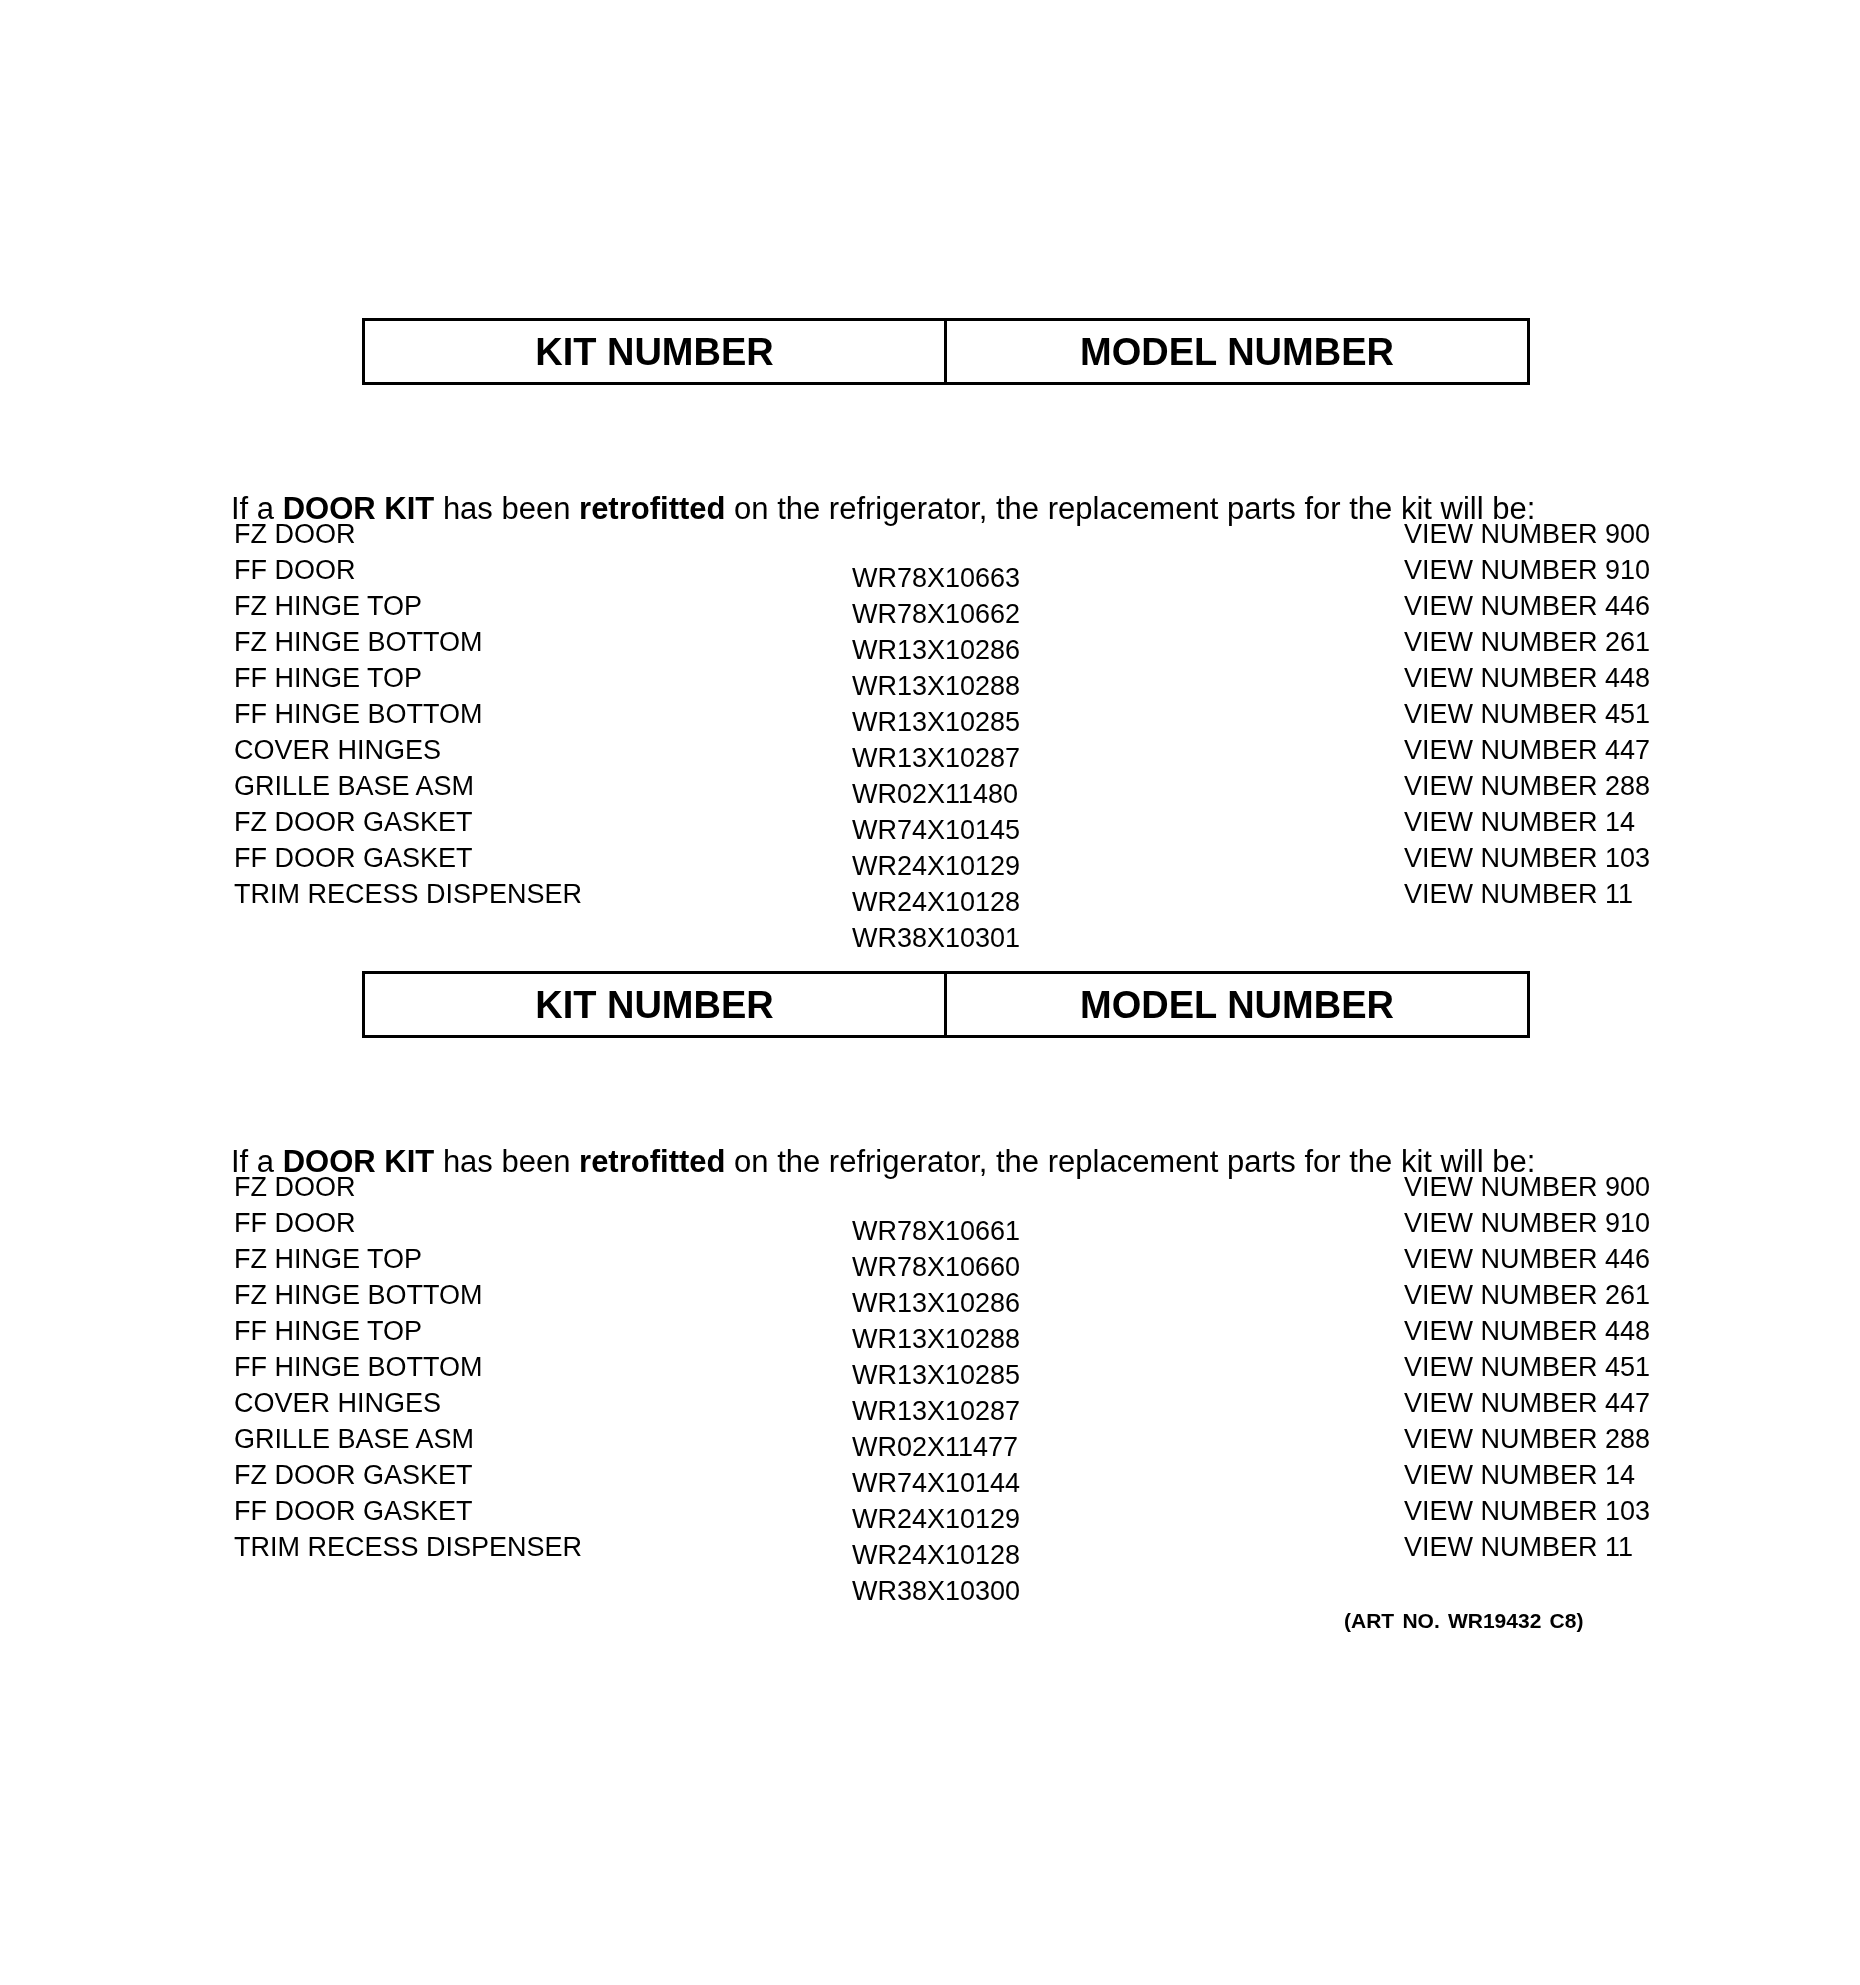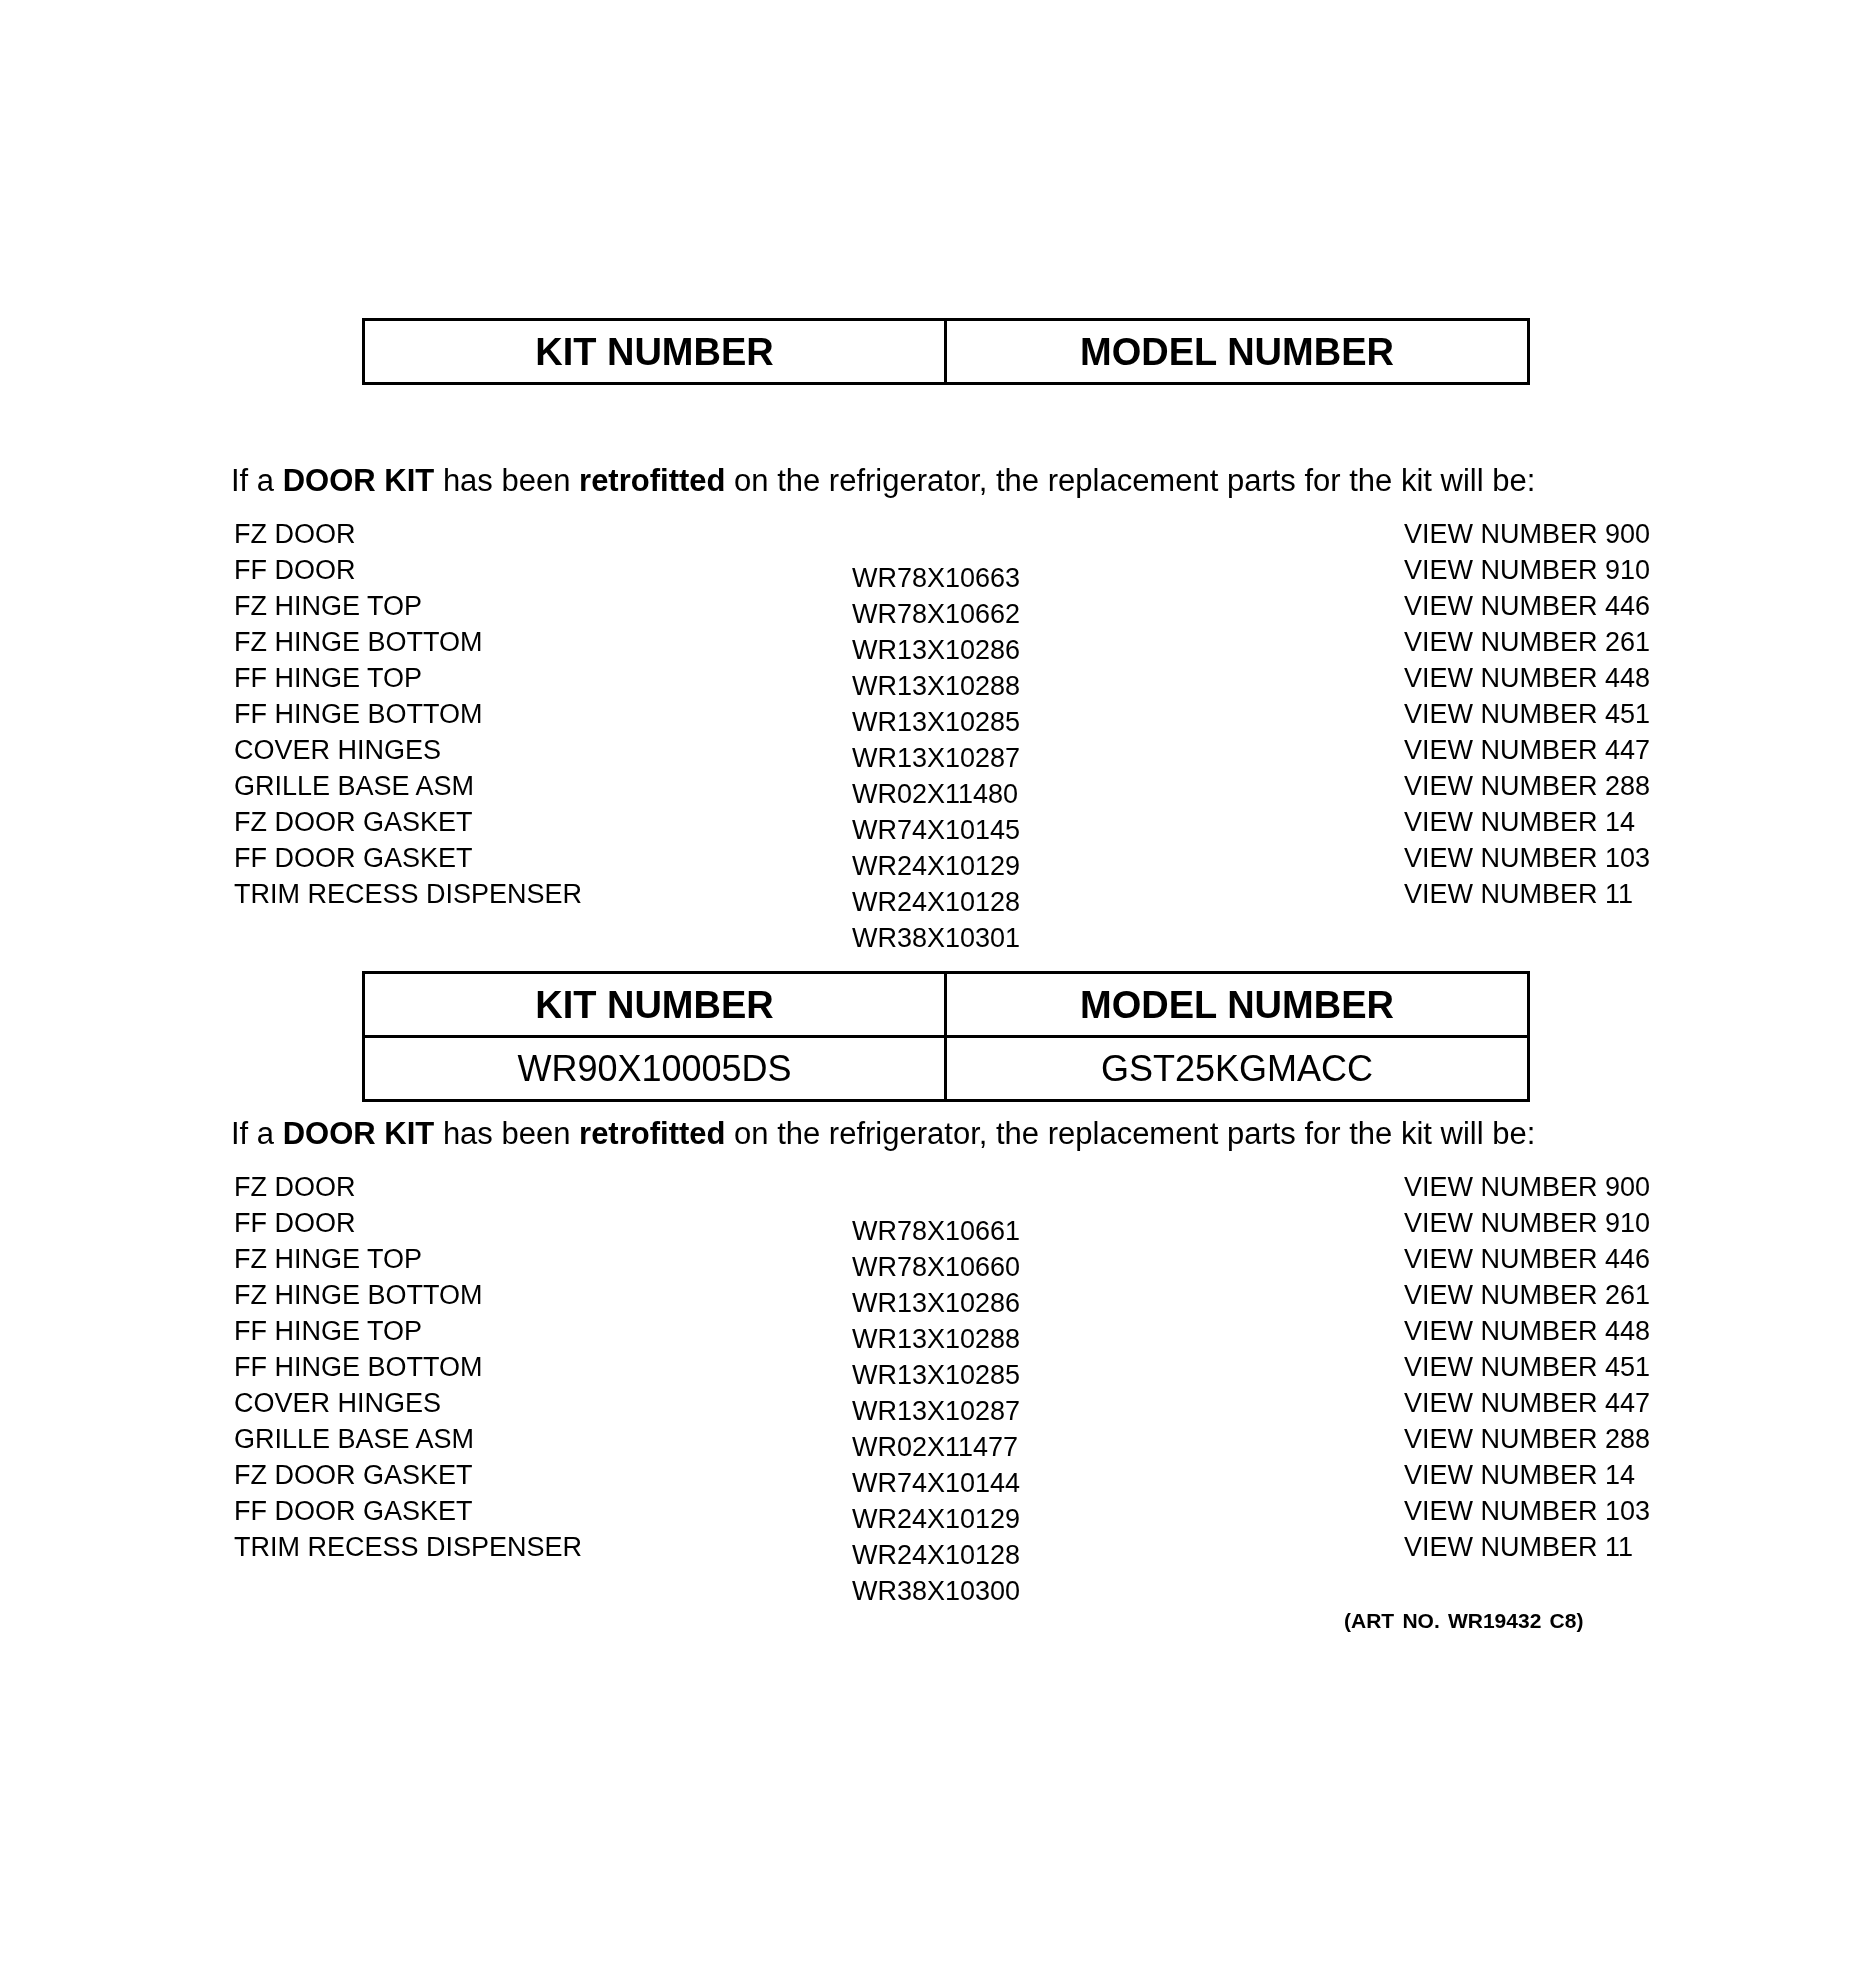--- a/index.html
+++ b/index.html
@@ -40,20 +40,21 @@
     }
     .kit-table col.c1 { width: 582px; }
     .kit-table col.c2 { width: 583px; }
 
     .intro {
       position: absolute;
       left: 231px;
       font-size: 31px;
       line-height: 1;
       white-space: nowrap;
+      margin-top: 28px;
     }
     .intro b { font-weight: bold; }
 
     .parts {
       position: absolute;
       left: 234px;
       width: 1412px;
     }
     .part-row {
       position: relative;
@@ -160,24 +161,20 @@
 <table class="kit-table" style="top:971px;">
   <colgroup>
       <col class="c1">
       <col class="c2">
     </colgroup>
   <tbody>
       <tr class="hdr">
     <td>KIT NUMBER</td>
     <td>MODEL NUMBER</td>
   </tr>
-  <tr class="val">
-    <td>WR90X10005DS</td>
-    <td>GST25KGMACC</td>
-  </tr>
 </tbody>
   </table>
 
 <div class="intro" style="top:1118px;"><span>If a </span><b>DOOR KIT</b><span> has been </span><b>retrofitted</b><span> on the refrigerator, the replacement parts for the kit will be:</span></div>
 
 <div class="parts" style="top:1169px;">
   <div class="part-row">
       <span class="p-name">FZ DOOR</span>
       <span class="p-num">WR78X10661</span>
       <span class="p-view">VIEW NUMBER 900</span>

